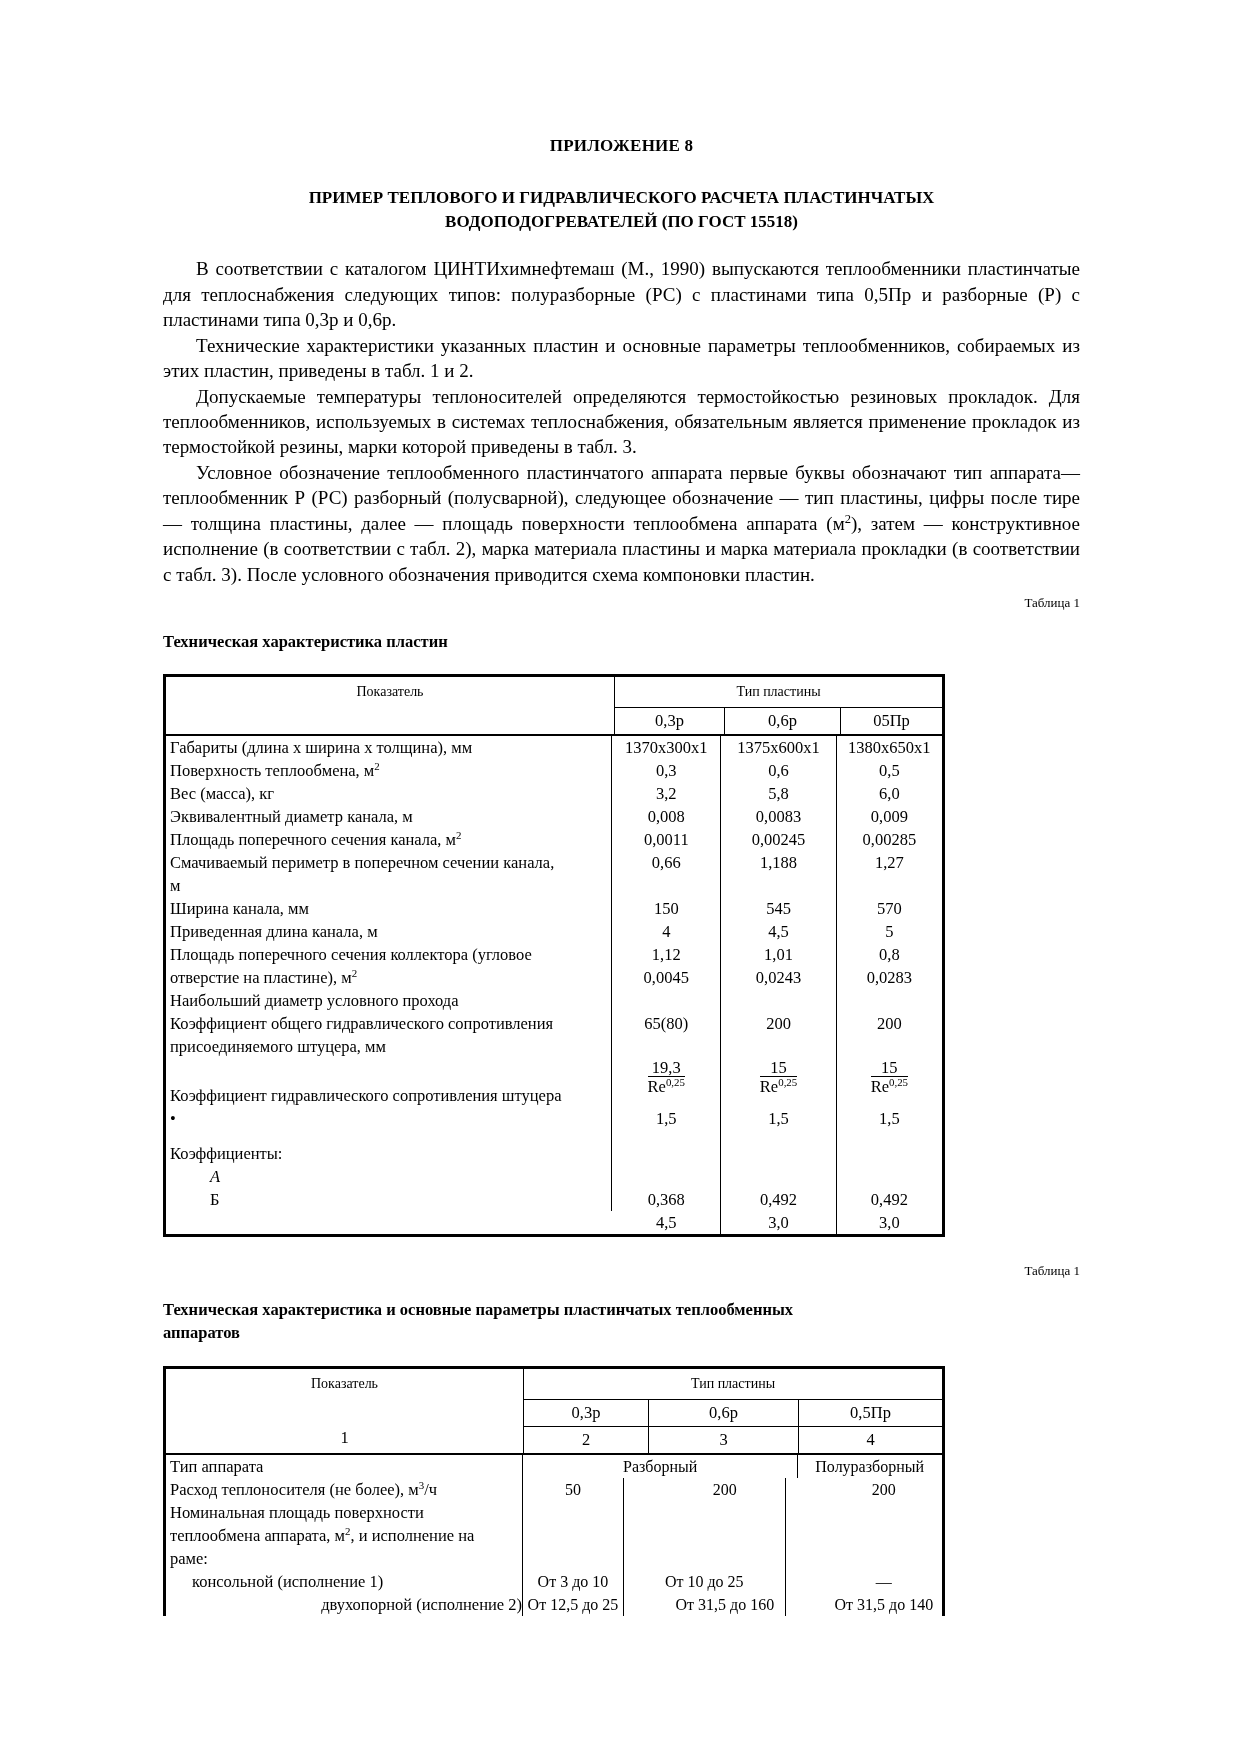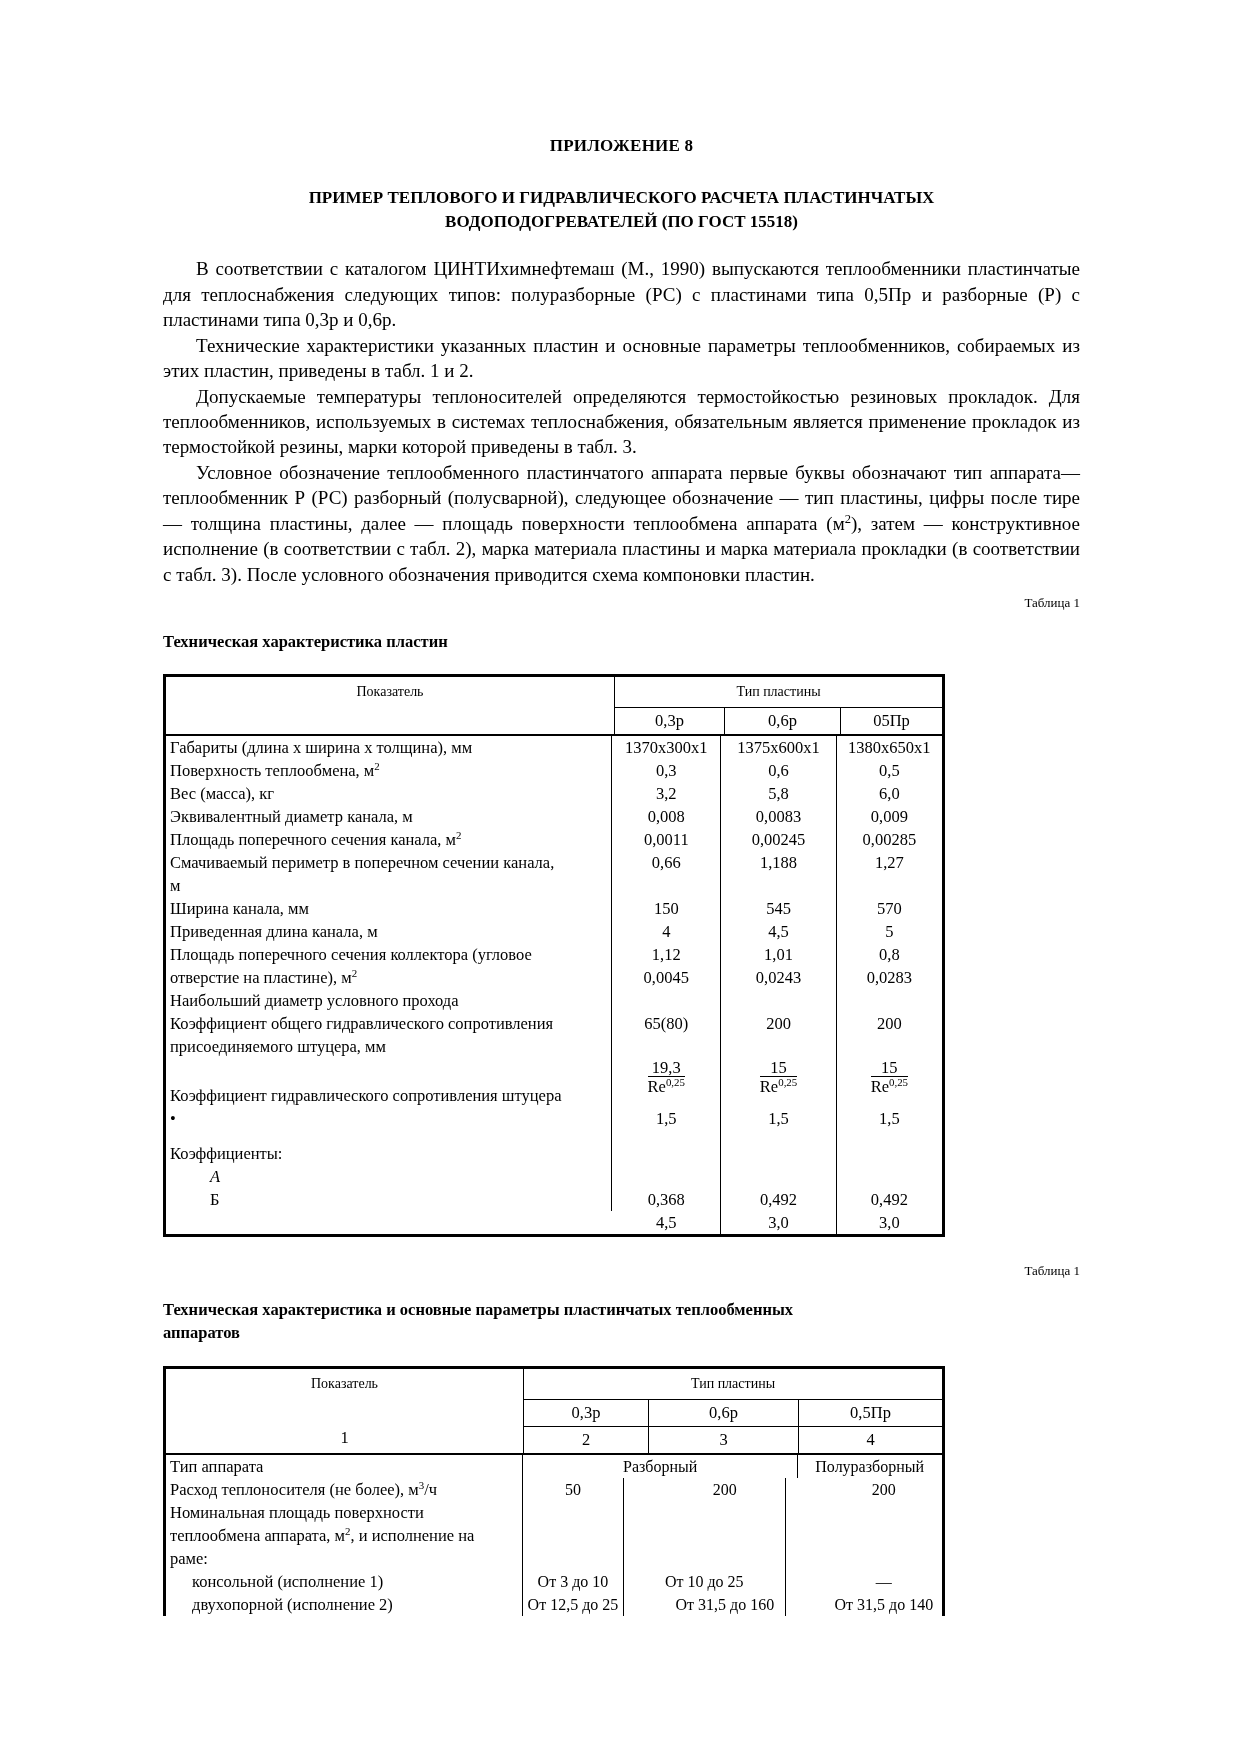--- a/index.html
+++ b/index.html
@@ -339,21 +339,21 @@
 
     <div>
       <div class="grid-row">
         <div class="gc-label" style="width:357px;">
           <div class="line">Тип аппарата</div>
           <div class="line"><span>Расход теплоносителя (не более), м</span><sup>3</sup><span>/ч</span></div>
           <div class="line">Номинальная площадь поверхности</div>
           <div class="line"><span>теплообмена аппарата, м</span><sup>2</sup><span>, и исполнение на</span></div>
           <div class="line">раме:</div>
           <div class="line" style="padding-left:22px;">консольной (исполнение 1)</div>
-          <div class="line" style="padding-left:22px;">двухопорной (исполнение 2)</div>
+          <div class="line" style="padding-left:22px;text-align:right;">двухопорной (исполнение 2)</div>
         </div>
 
         <div style="width:418px;box-sizing:border-box;">
 
           <div style="display:flex;">
             <div class="line" style="width:275px;text-align:center;border-right:1px solid #000;">Разборный</div>
             <div class="line" style="width:143px;text-align:center;">Полуразборный</div>
           </div>
           <div style="display:flex;gap:41px;">
             <div style="width:125px;border-right:1px solid #000;">

